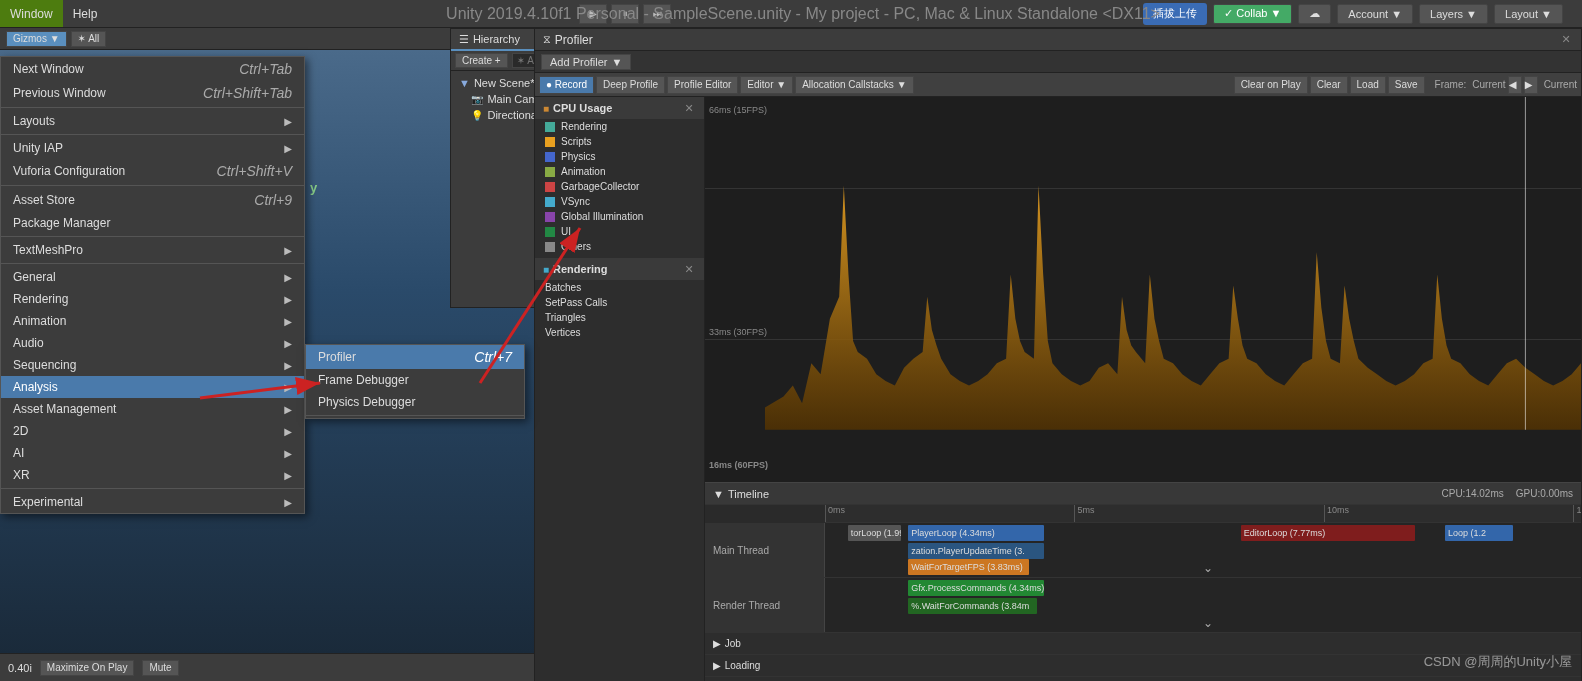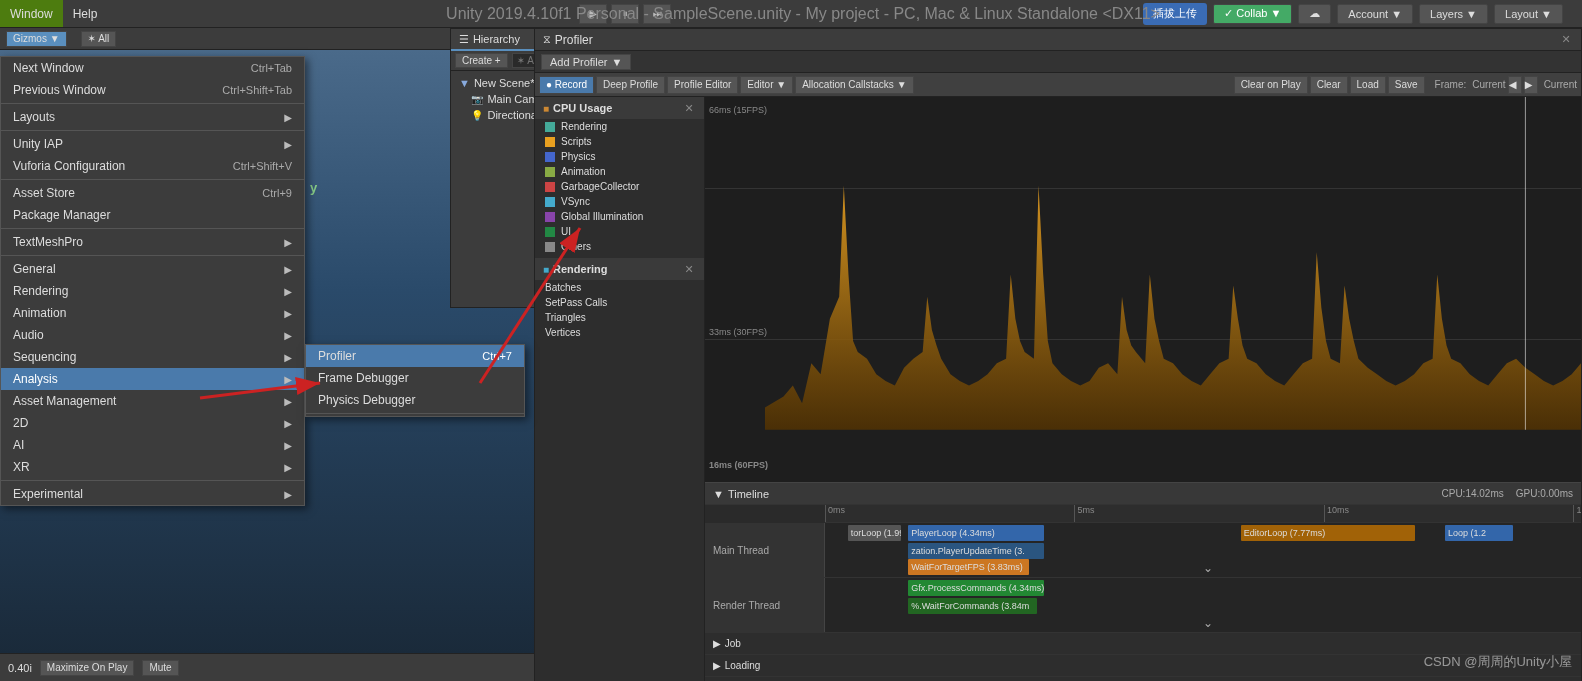--- a/index.html
+++ b/index.html
@@ -107,21 +107,21 @@
       background: #2a2a2a;
       position: relative;
       flex-shrink: 0;
     }
     .scene-toolbar {
       height: 22px;
       background: #3c3c3c;
       display: flex;
       align-items: center;
       padding: 0 6px;
-      gap: 14px;
+      gap: 4px;
       border-bottom: 1px solid #222;
     }
     .scene-viewport {
       background: linear-gradient(180deg, #4a6a8a 0%, #2a4a6a 40%, #1a2a3a 100%);
       height: calc(100% - 50px);
       position: relative;
       overflow: hidden;
     }
     .scene-bottom {
       height: 28px;
@@ -334,21 +334,22 @@
       color: #ddd;
       position: relative;
     }
     .menu-row:hover, .menu-row.hovered {
       background: #4a7aab;
       color: #fff;
     }
     .menu-row .shortcut {
       margin-left: auto;
       color: #aaa;
-      font-size: 11px;
+      font-size: 14px;
+      font-style: italic;
     }
     .menu-separator {
       height: 1px;
       background: #555;
       margin: 2px 0;
     }
     .submenu-arrow { margin-left: auto; font-size: 10px; color: #bbb; }
 
     
     .analysis-submenu {
@@ -786,21 +787,21 @@
             <div class="ruler-mark" style="left:33%;">5ms</div>
             <div class="ruler-mark" style="left:66%;">10ms</div>
             <div class="ruler-mark" style="left:99%;">15ms</div>
           </div>
 
           <div class="thread-row">
             <div class="thread-label">Main Thread</div>
             <div class="thread-blocks">
               <div class="thread-block" style="left:3%;width:7%;background:#555;top:2px;">torLoop (1.99r</div>
               <div class="thread-block" style="left:11%;width:18%;background:#3366aa;top:2px;">PlayerLoop (4.34ms)</div>
-              <div class="thread-block" style="left:55%;width:23%;background:#a16207;top:2px;">EditorLoop (7.77ms)</div>
+              <div class="thread-block" style="left:55%;width:23%;background:#7f1d1d;top:2px;">EditorLoop (7.77ms)</div>
               <div class="thread-block" style="left:82%;width:9%;background:#3366aa;top:2px;">Loop (1.2</div>
               <div class="thread-block" style="left:11%;width:18%;background:#2a5580;top:20px;">zation.PlayerUpdateTime (3.</div>
               <div class="thread-block" style="left:11%;width:16%;background:#cc7722;top:36px;">WaitForTargetFPS (3.83ms)</div>
 
               <div style="position:absolute;bottom:2px;left:50%;color:#aaa;font-size:12px;">⌄</div>
             </div>
           </div>
 
           <div class="thread-row">
             <div class="thread-label">Render Thread</div>

